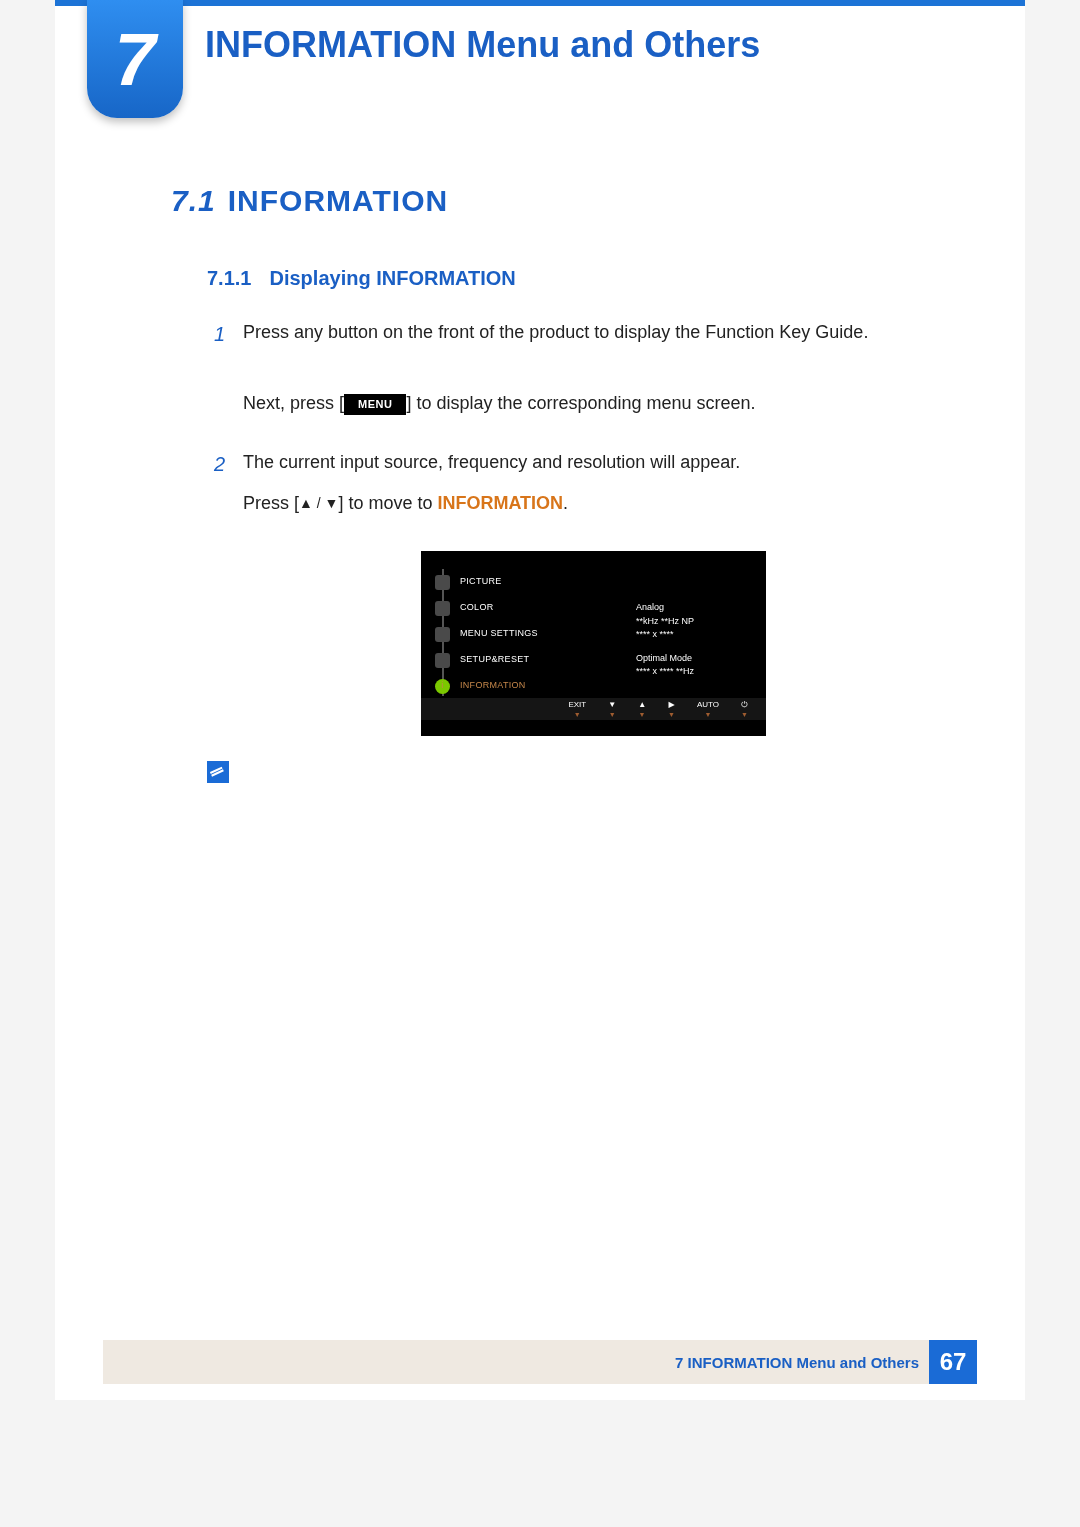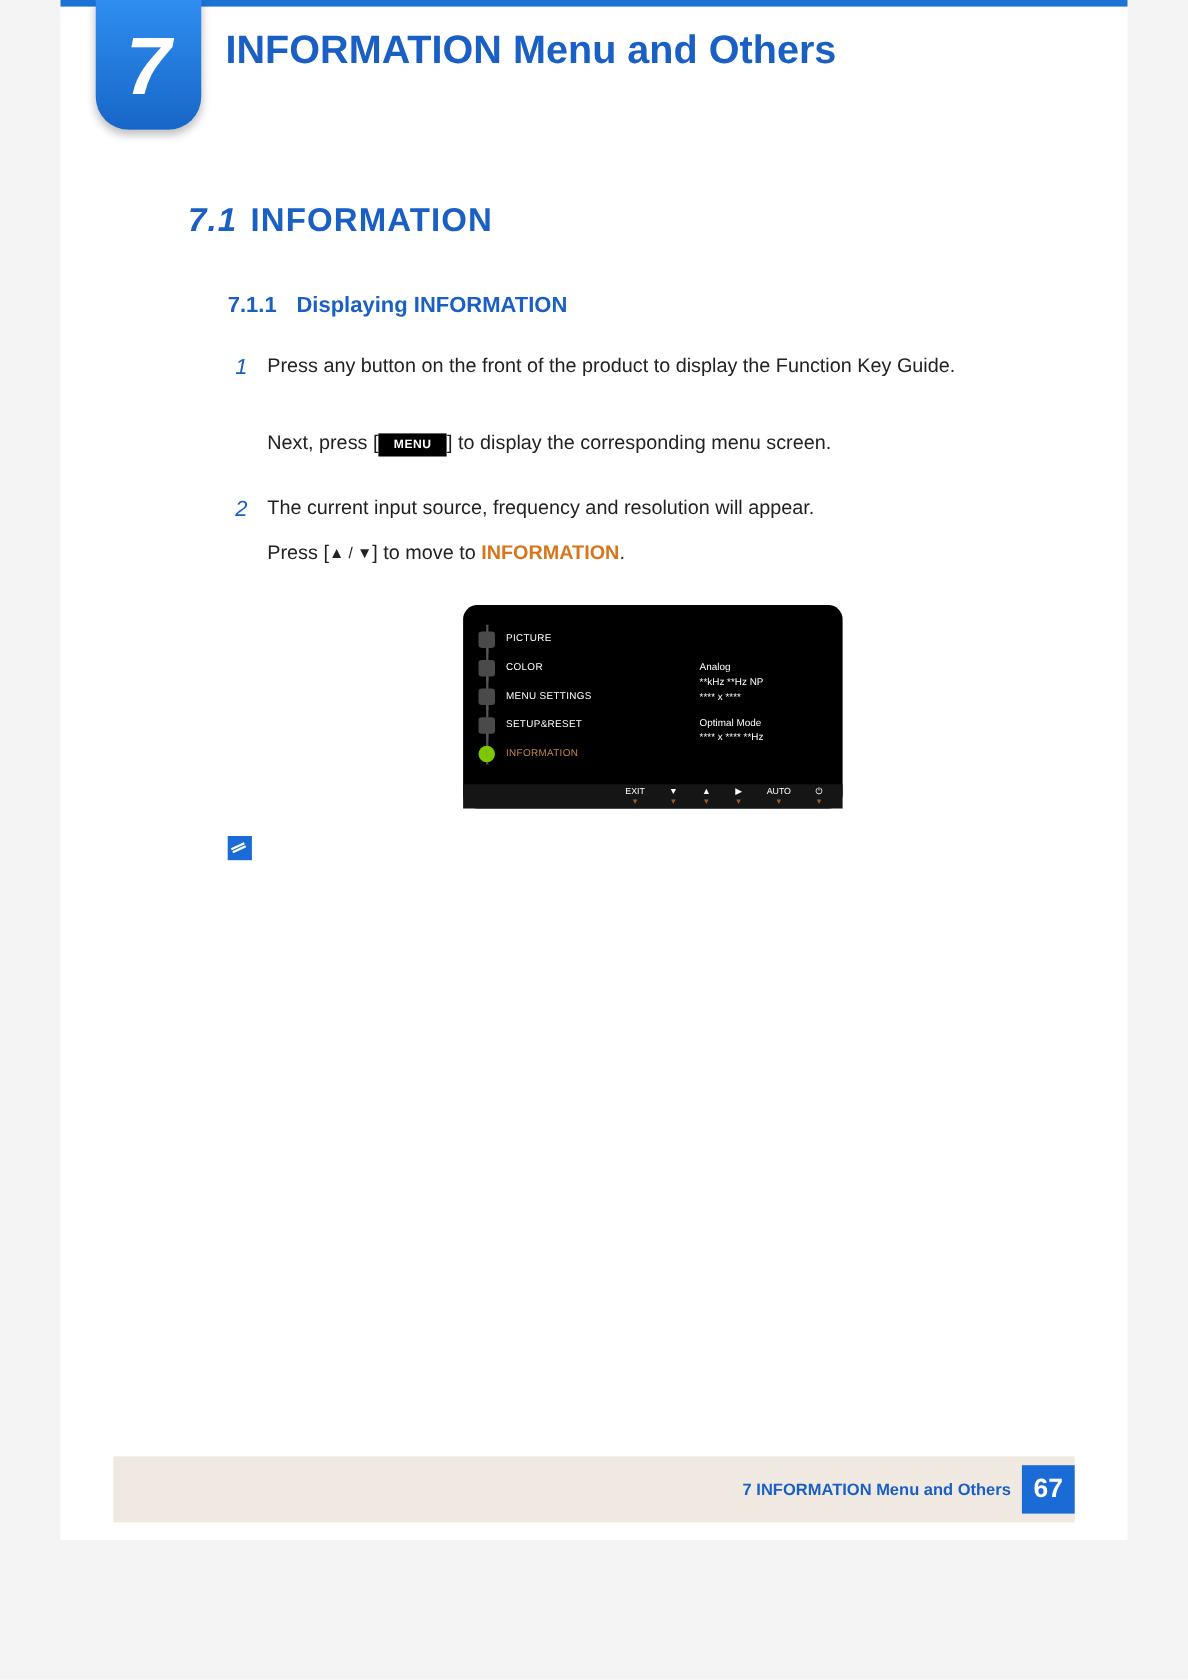--- a/index.html
+++ b/index.html
@@ -91,47 +91,47 @@
   .step-body p { margin-bottom:14px; }
   .key {
     display:inline-block; background:#000; color:#fff;
     font-size:11px; font-weight:bold; padding:2px 14px;
     vertical-align:1px; letter-spacing:.5px;margin-top:34px;
   }
   .arrows { font-size:14px; vertical-align:1px; }
   .hl { color:#d8751a; font-weight:bold; }
 
   
-  .osd-wrap { position:relative; width:345px; height:185px; margin:20px auto 25px 250px; background:#000; color:#fff; font-size:10px;border-radius:13px; }
+  .osd-wrap { position:relative; width:345px; height:185px; margin:20px auto 25px 250px; background:#000; color:#fff; font-size:10px; }
   .osd-left { position:absolute; top:18px; left:14px; width:160px; }
   .osd-vline { position:absolute; left:21px; top:18px; bottom:40px; width:2px; background:#555; }
   .osd-item { position:relative; height:26px; display:flex; align-items:center; font-size:9px; letter-spacing:.3px; }
   .osd-vconn { position:absolute; left:7px; top:13px; width:2px; height:13px; background:#555; }
   .osd-ico { width:15px; height:15px; background:#4a4a4a; border-radius:3px; margin-right:10px; display:flex; align-items:center; justify-content:center; z-index:1; }
   .osd-info .osd-ico { background:#7bc800; border-radius:50%; }
   .osd-info { color:#c5874a; }
   .osd-right { position:absolute; top:50px; right:20px; width:110px; font-size:9px; line-height:1.5; }
   .osd-right p { margin-bottom:10px; }
-  .osd-footer { position:absolute; bottom:0; left:0; right:0; height:22px; background:#151515; display:flex; justify-content:flex-end; align-items:center; gap:22px; padding-right:18px; font-size:8px; }
+  .osd-footer { position:absolute; bottom:16px; left:0; right:0; height:22px; background:#151515; display:flex; justify-content:flex-end; align-items:center; gap:22px; padding-right:18px; font-size:8px; }
   .osd-footer span { display:flex; flex-direction:column; align-items:center; line-height:1; gap:2px; }
   .osd-caret { font-size:7px; color:#9e5c30; }
 
   
   .note { display:flex; gap:18px; margin-left:36px; align-items:flex-start; margin-top:10px; }
   .note-icon {
     width:22px; height:22px; background:#1a6bd6; position:relative; flex:0 0 22px;
   }
   .note-icon::after{
     content:""; position:absolute; left:4px; top:11px; width:13px; height:2px; background:#fff;
     transform:rotate(-25deg); box-shadow: 0 -3px 0 0 #fff;
   }
 
   
   .footer-bar {
-    position:absolute; bottom:16px; left:48px; right:48px; height:60px;
+    position:absolute; bottom:16px; left:48px; right:48px; height:44px;
     background:#efe9e1; display:flex; align-items:center; justify-content:flex-end;
   }
   .footer-text { color:#1a5fc4; font-size:15px; font-weight:bold; margin-right:0; }
   .footer-page {
     width:48px; height:44px; background:#1a6bd6; color:#fff; font-size:24px;
     font-weight:bold; display:flex; align-items:center; justify-content:center; margin-left:10px;
   }
 </style>
 </head>
 <body>

